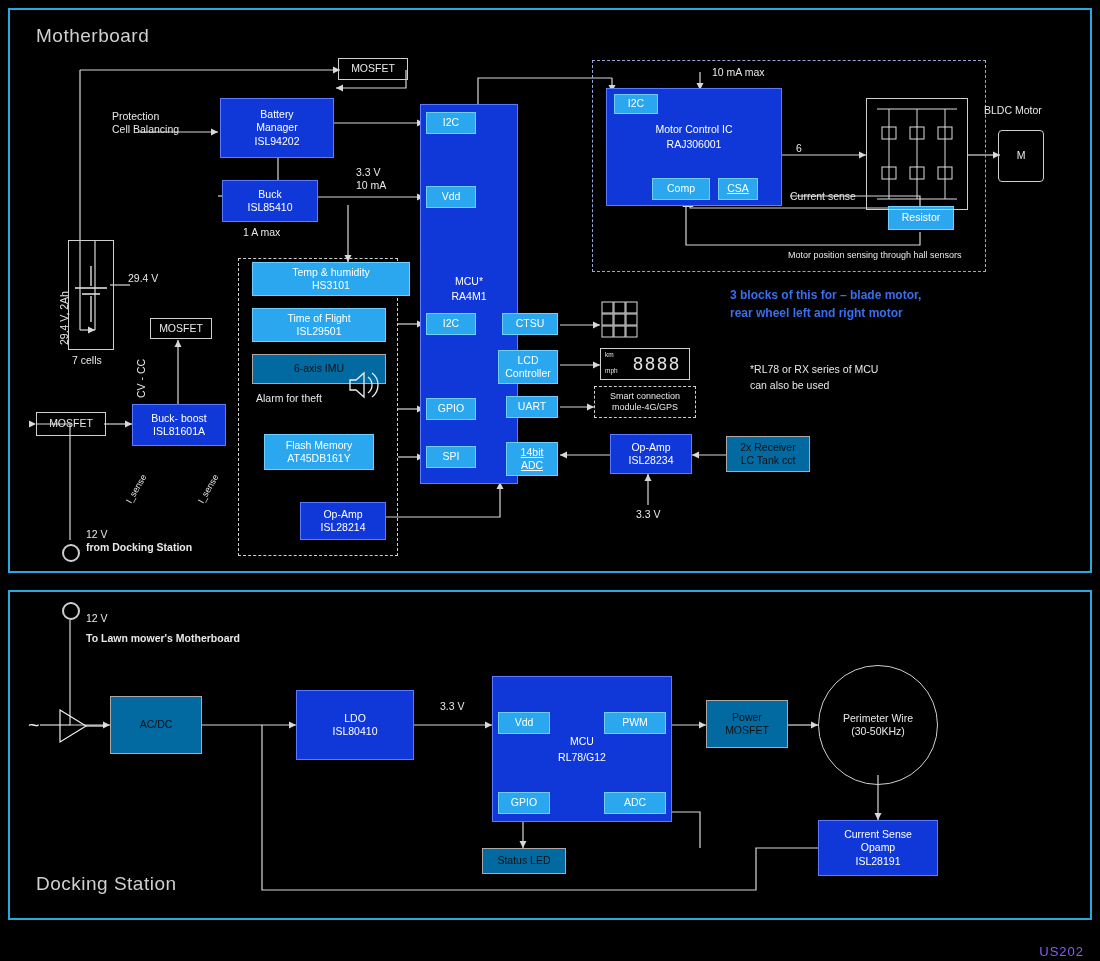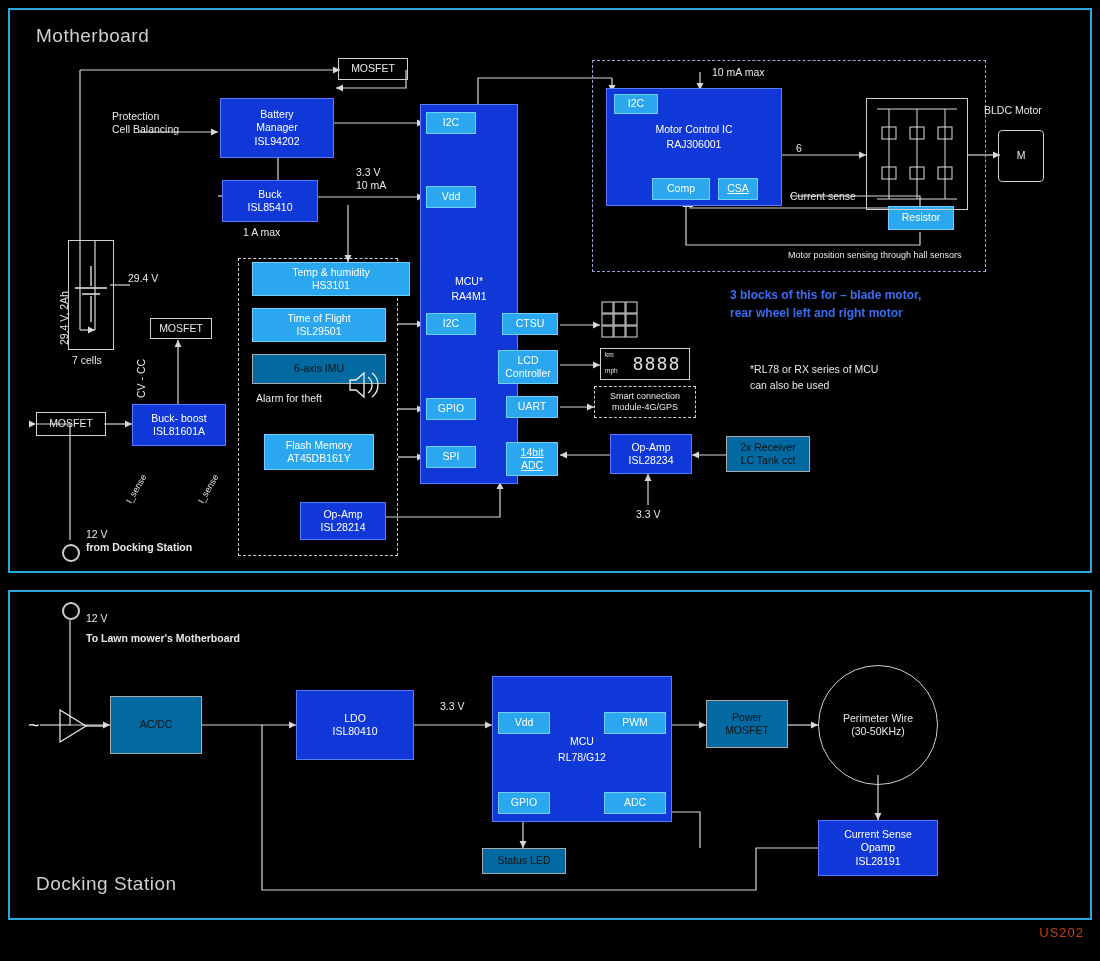--- a/index.html
+++ b/index.html
@@ -16,21 +16,21 @@
   .b-cyan{background:#2aa7ef;border:1px solid #6fd0ff;color:#fff;}
   .b-gray{background:#0369a1;border:1px solid #aaa;color:#111;}
   .b-none{border:1px solid #cfcfcf;color:#e8e8e8;background:transparent;}
   .dashed{position:absolute;border:1px dashed #cfcfcf;box-sizing:border-box;}
   .dashed2{position:absolute;border:1px dashed #9aa6d8;box-sizing:border-box;}
   svg.wires{position:absolute;left:0;top:0;width:1100px;height:961px;pointer-events:none;}
   .circleo{position:absolute;border:2px solid #cfcfcf;border-radius:50%;}
   .rot{transform-origin:0 0;}
   .sub{font-size:9.5px;}
   .bold{font-weight:bold;}
-  .wm{position:absolute;right:16px;bottom:21px;color:#c2410c;font-size:13px;letter-spacing:1px;}
+  .wm{position:absolute;right:16px;bottom:2px;color:#8b5cf6;font-size:13px;letter-spacing:1px;}
 </style>
 </head>
 <body>
 
 <svg class="wires">
   <defs>
     <marker id="ar" markerWidth="7" markerHeight="7" refX="6" refY="3" orient="auto">
       <path d="M0,0 L6,3 L0,6 z" fill="#d8d8d8"></path>
     </marker>
   </defs>

